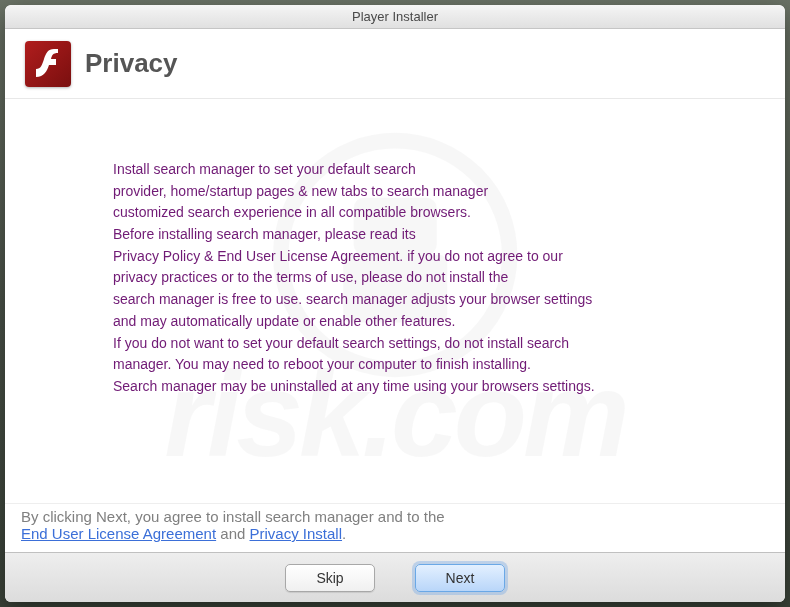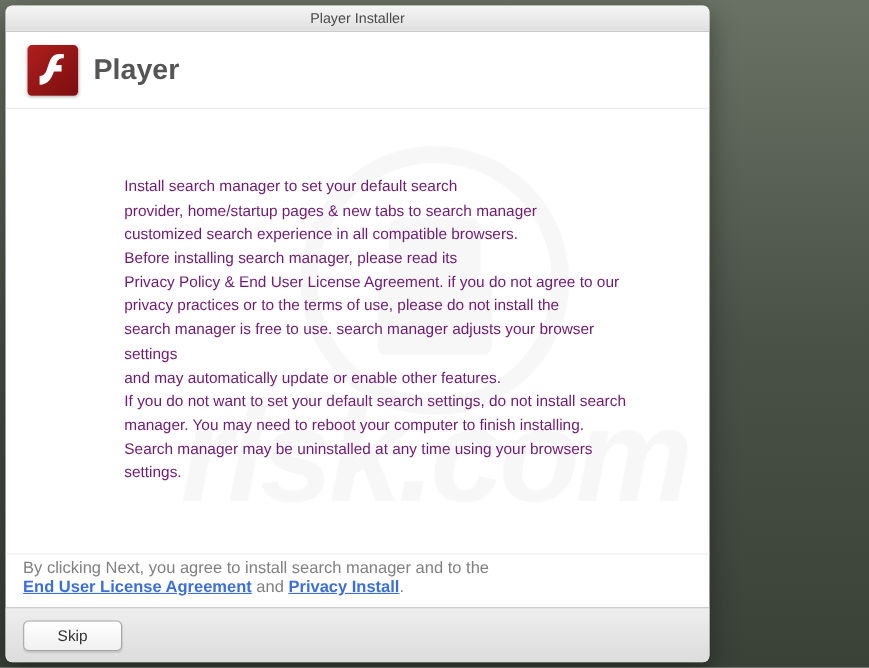--- a/index.html
+++ b/index.html
@@ -5,21 +5,21 @@
     * { margin: 0; padding: 0; box-sizing: border-box; }
     body {
       width: 790px;
       height: 607px;
       font-family: -apple-system, "Helvetica Neue", Arial, sans-serif;
       background: linear-gradient(180deg, #6a7265 0%, #4a5248 50%, #3a4238 100%);
       overflow: hidden;
       position: relative;
     }
     .window {
-      width: 640px;
+      width: 780px;
       height: 597px;
       margin: 5px;
       background: #fff;
       border-radius: 6px;
       box-shadow: 0 8px 24px rgba(0,0,0,0.4);
       display: flex;
       flex-direction: column;
       overflow: hidden;
     }
     .titlebar {
@@ -95,29 +95,28 @@
     }
     .disclaimer {
       padding: 4px 16px 10px 16px;
       font-size: 15px;
       color: #808080;
       border-top: 1px solid #eee;
     }
     .disclaimer a {
       color: #3b6fd8;
       text-decoration: underline;
-      font-weight: bold;
     }
     .footer {
       height: 50px;
       background: linear-gradient(180deg, #eeeeee 0%, #dcdcdc 100%);
       border-top: 1px solid #c0c0c0;
       display: flex;
       align-items: center;
-      justify-content: space-between;
+      justify-content: center;
       padding: 0 16px;
       gap: 40px;
     }
     .btn {
       min-width: 90px;
       height: 28px;
       border-radius: 5px;
       border: 1px solid #a8a8a8;
       background: linear-gradient(180deg, #ffffff 0%, #f0f0f0 100%);
       font-size: 14px;
@@ -148,21 +147,21 @@
   <div class="titlebar">
     <span class="titlebar-title">Player Installer</span>
   </div>
 
   <div class="header">
     <div class="flash-icon">
       <svg viewBox="0 0 28 34">
         <path d="M 20 2 C 14 2 12 6 10 12 C 8 18 7 22 2 22 L 2 30 C 10 30 13 24 15 18 L 22 18 L 22 12 L 17 12 C 18 8 19 6 24 6 L 24 2 Z" fill="#fff"></path>
       </svg>
     </div>
-    <div class="app-name">Player</div>
+    <div class="app-name">Privacy</div>
   </div>
 
   <div class="content">
     <div class="body-text">Install search manager to set your default search
 provider, home/startup pages &amp; new tabs to search manager
 customized search experience in all compatible browsers.
 Before installing search manager, please read its
 Privacy Policy &amp; End User License Agreement. if you do not agree to our
 privacy practices or to the terms of use, please do not install the
 search manager is free to use. search manager adjusts your browser settings
@@ -172,15 +171,16 @@
 Search manager may be uninstalled at any time using your browsers settings.</div>
   </div>
 
   <div class="disclaimer">
     <span>By clicking Next, you agree to install search manager and to the</span><br>
     <a href="#">End User License Agreement</a><span> and </span><a href="#">Privacy Install</a><span>.</span>
   </div>
 
   <div class="footer">
     <button class="btn">Skip</button>
+    <button class="btn btn-primary">Next</button>
   </div>
 
 </div>
 
 </body></html>

